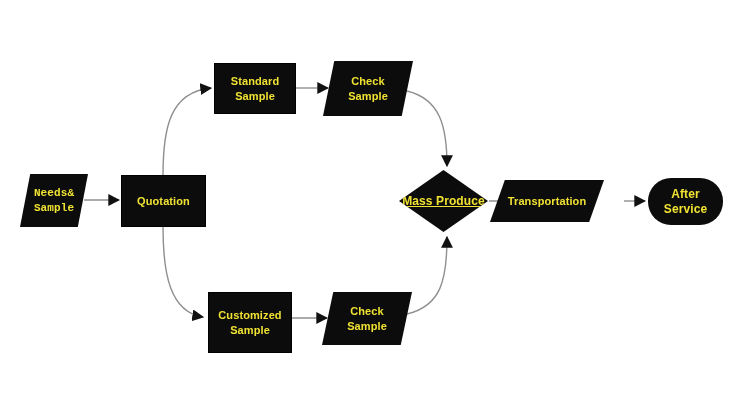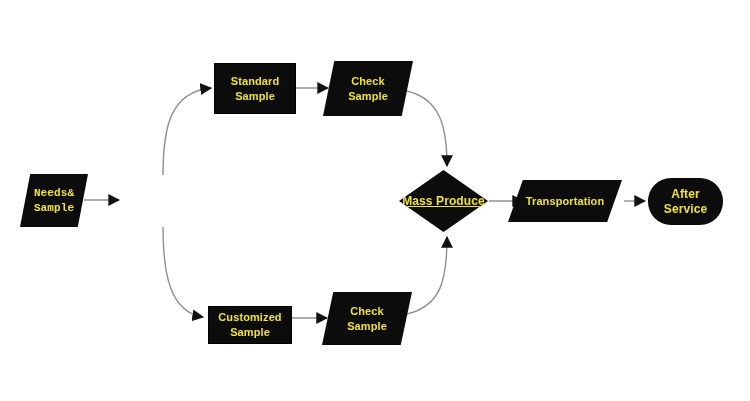--- a/index.html
+++ b/index.html
@@ -82,46 +82,49 @@
       <path d="M489,201 L523,201" marker-end="url(#arrow)"></path>
       <path d="M624,201 L645,201" marker-end="url(#arrow)"></path>
     </g>
   </svg>
 
   <div class="node shape-parallelogram-a" style="left:20px; top:174px; width:68px; height:53px;">
     <span class="node-label">Needs&amp;
 Sample</span>
   </div>
 
+  <div class="node shape-process" style="left:121px; top:175px; width:85px; height:52px;">
+    <span class="node-label">Quotation</span>
+  </div>
 
   <div class="node shape-process" style="left:214px; top:63px; width:82px; height:51px;">
     <span class="node-label">Standard
 Sample</span>
   </div>
 
   <div class="node shape-parallelogram-b" style="left:323px; top:61px; width:90px; height:55px;">
     <span class="node-label">Check
 Sample</span>
   </div>
 
-  <div class="node shape-process" style="left:208px; top:292px; width:84px; height:38px;margin-top:14px;">
+  <div class="node shape-process" style="left:208px; top:292px; width:84px; height:61px;">
     <span class="node-label">Customized
 Sample</span>
   </div>
 
   <div class="node shape-parallelogram-b" style="left:322px; top:292px; width:90px; height:53px;">
     <span class="node-label">Check
 Sample</span>
   </div>
 
   <div class="node shape-decision" style="left:399px; top:170px; width:89px; height:62px;">
     <span class="node-label">Mass Produce</span>
   </div>
 
-  <div class="node shape-parallelogram-c" style="left:508px; top:180px; width:114px; height:42px;">
+  <div class="node shape-parallelogram-c" style="left:490px; top:180px; width:114px; height:42px;">
     <span class="node-label">Transportation</span>
   </div>
 
   <div class="node shape-terminator" style="left:648px; top:178px; width:75px; height:47px;">
     <span class="node-label">After Service</span>
   </div>
 
 </div>
 
 </body></html>

